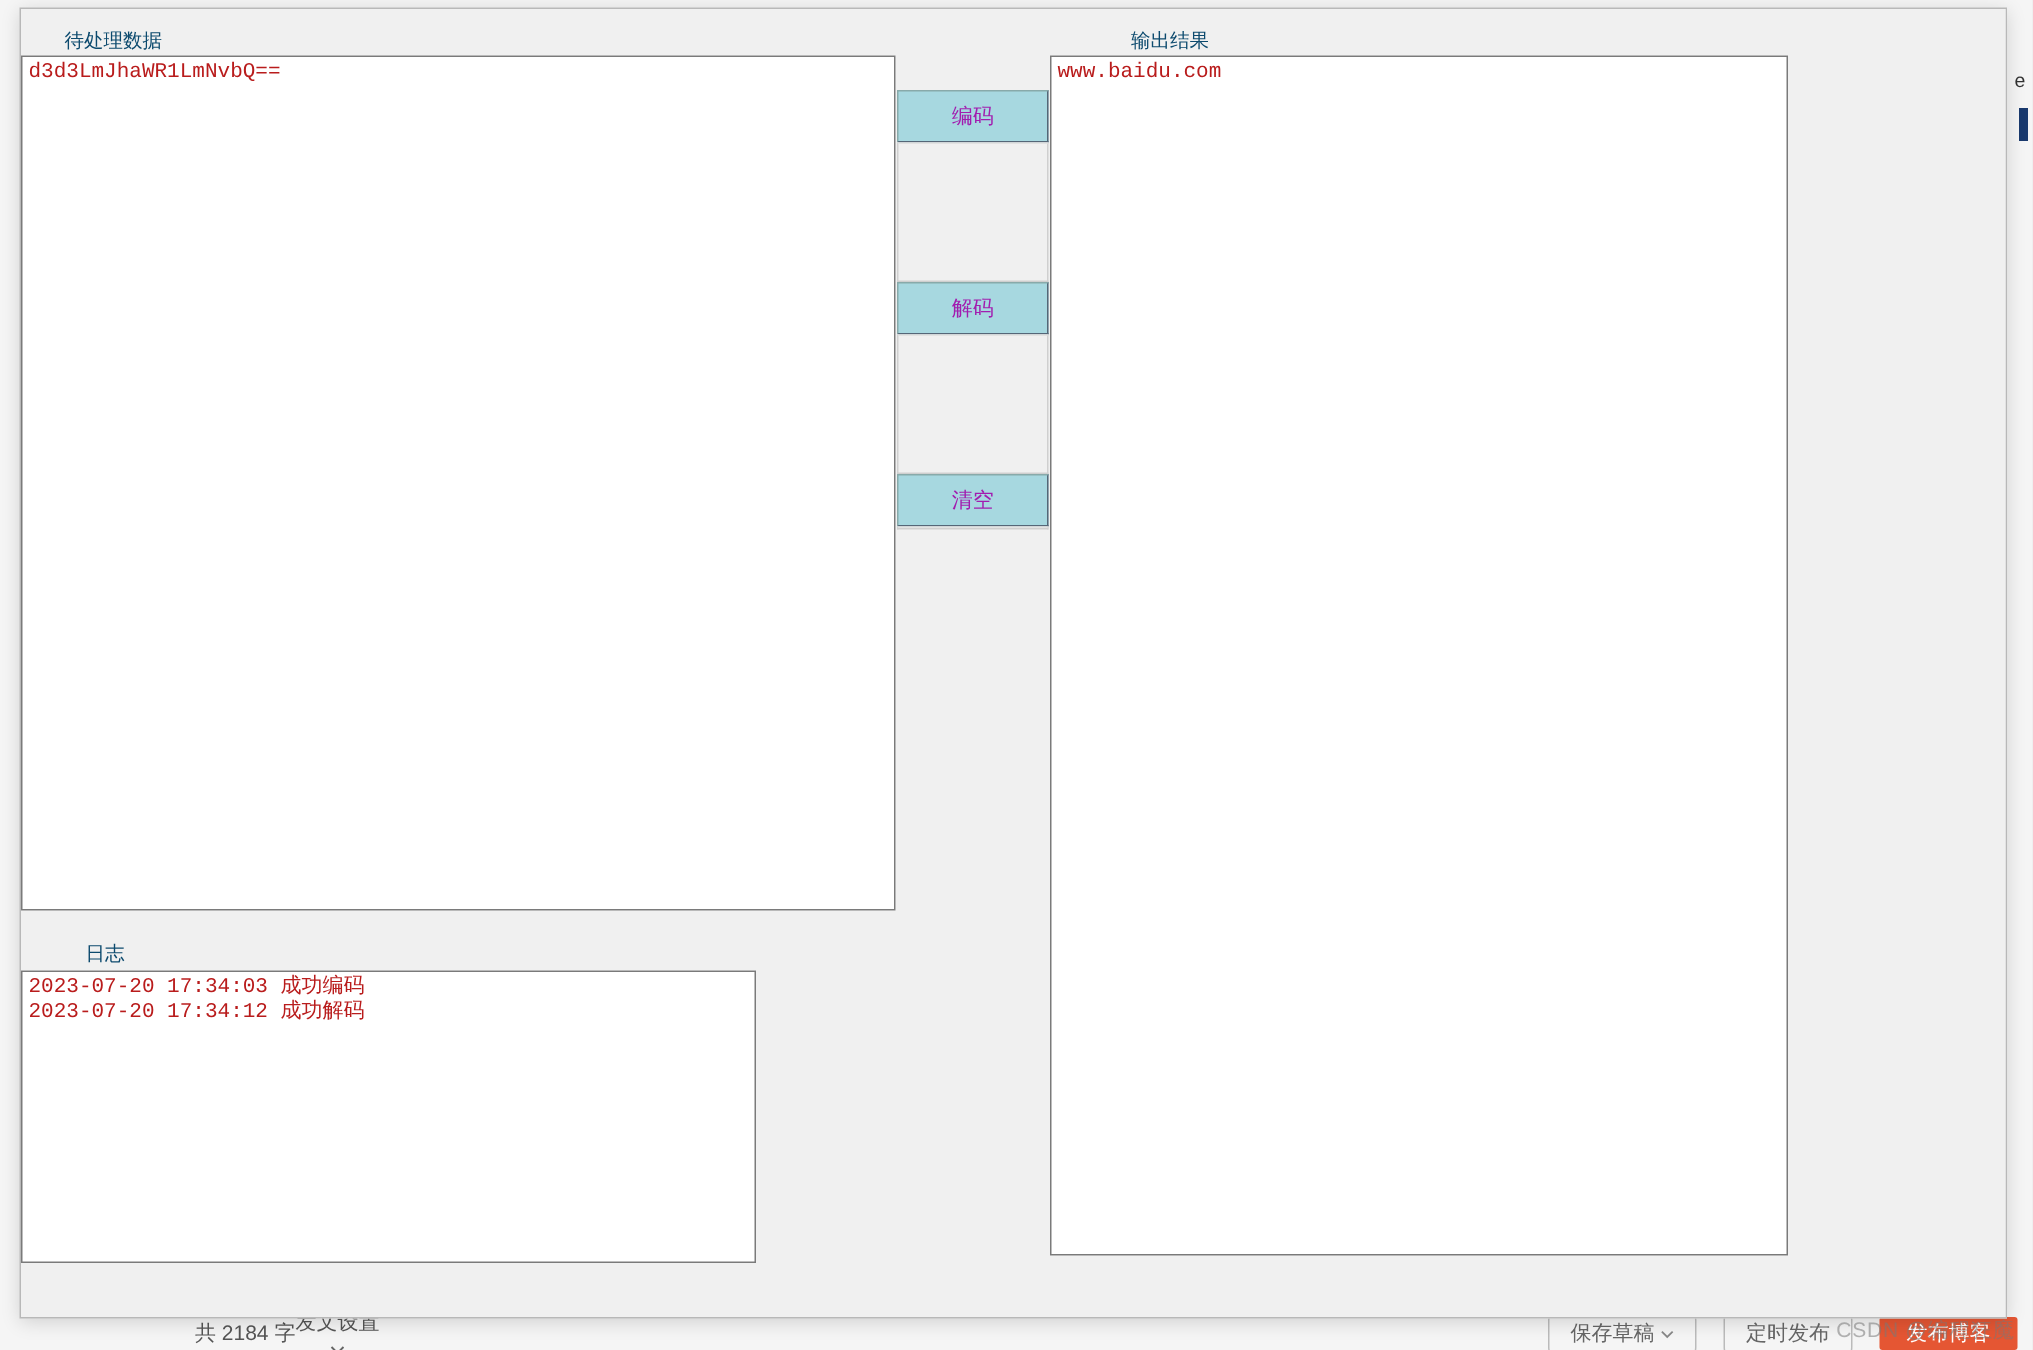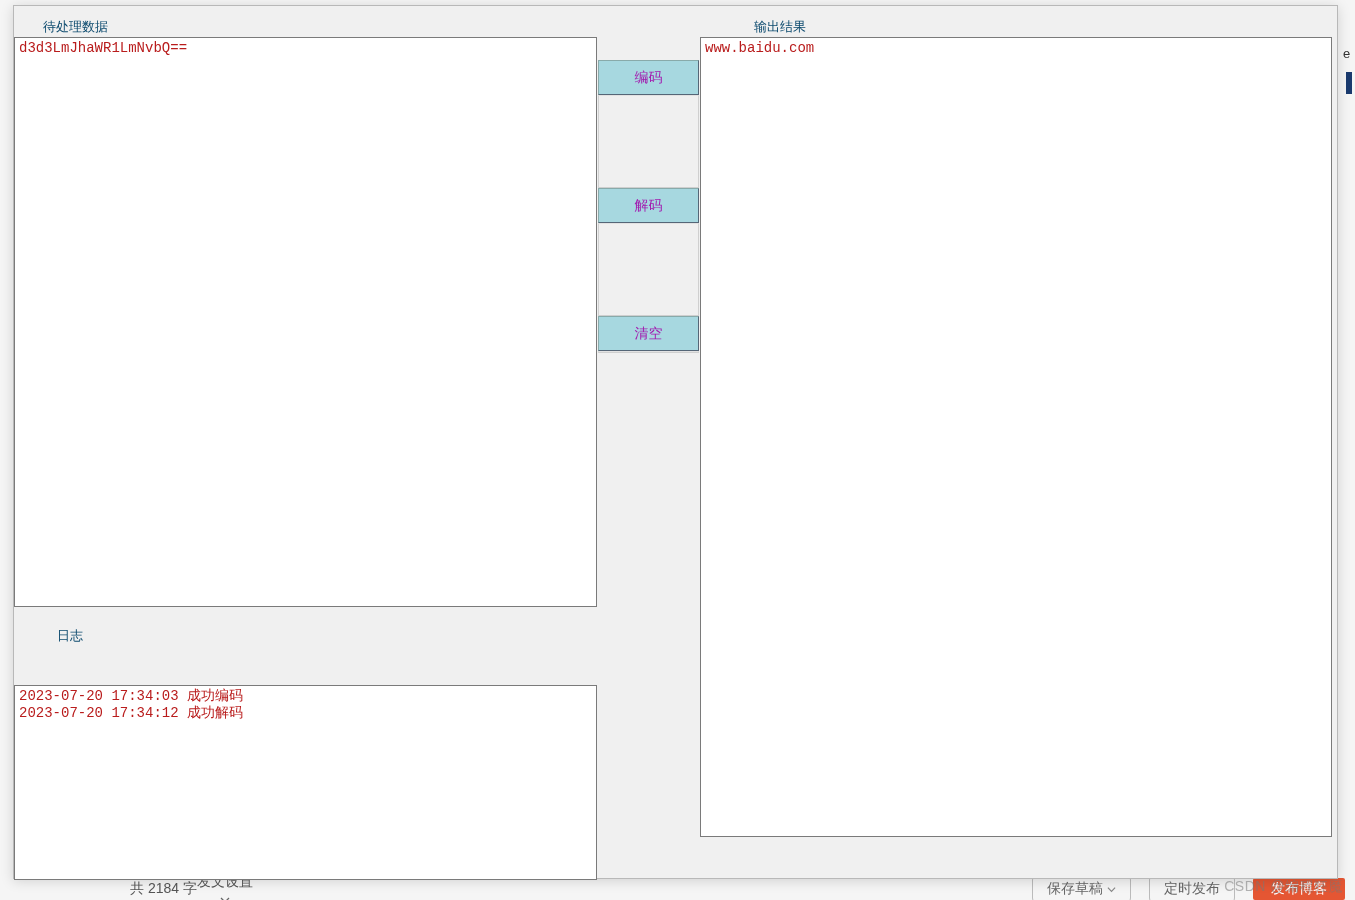--- a/index.html
+++ b/index.html
@@ -117,22 +117,22 @@
       font-size: 14px;
       padding: 2px 4px;
       color: #b91c1c;
       resize: none;
       outline: none;
       white-space: pre;
       overflow: auto;
       line-height: 17px;
     }
     .input-area { left: 0px; top: 31px; width: 583px; height: 570px; }
-    .output-area { left: 686px; top: 31px; width: 632px; height: 800px; }
-    .log-area { left: 0px; top: 679px; width: 583px; height: 195px; }
+    .output-area { left: 686px; top: 31px; width: 492px; height: 800px; }
+    .log-area { left: 0px; top: 641px; width: 490px; height: 195px; }
     .btn-col {
       position: absolute;
       left: 584px; top: 54px;
       width: 101px;
       display: flex; flex-direction: column;
     }
     .tk-btn {
       height: 35px;
       background: #a7d8e0;
       border-top: 1px solid #8aa;

